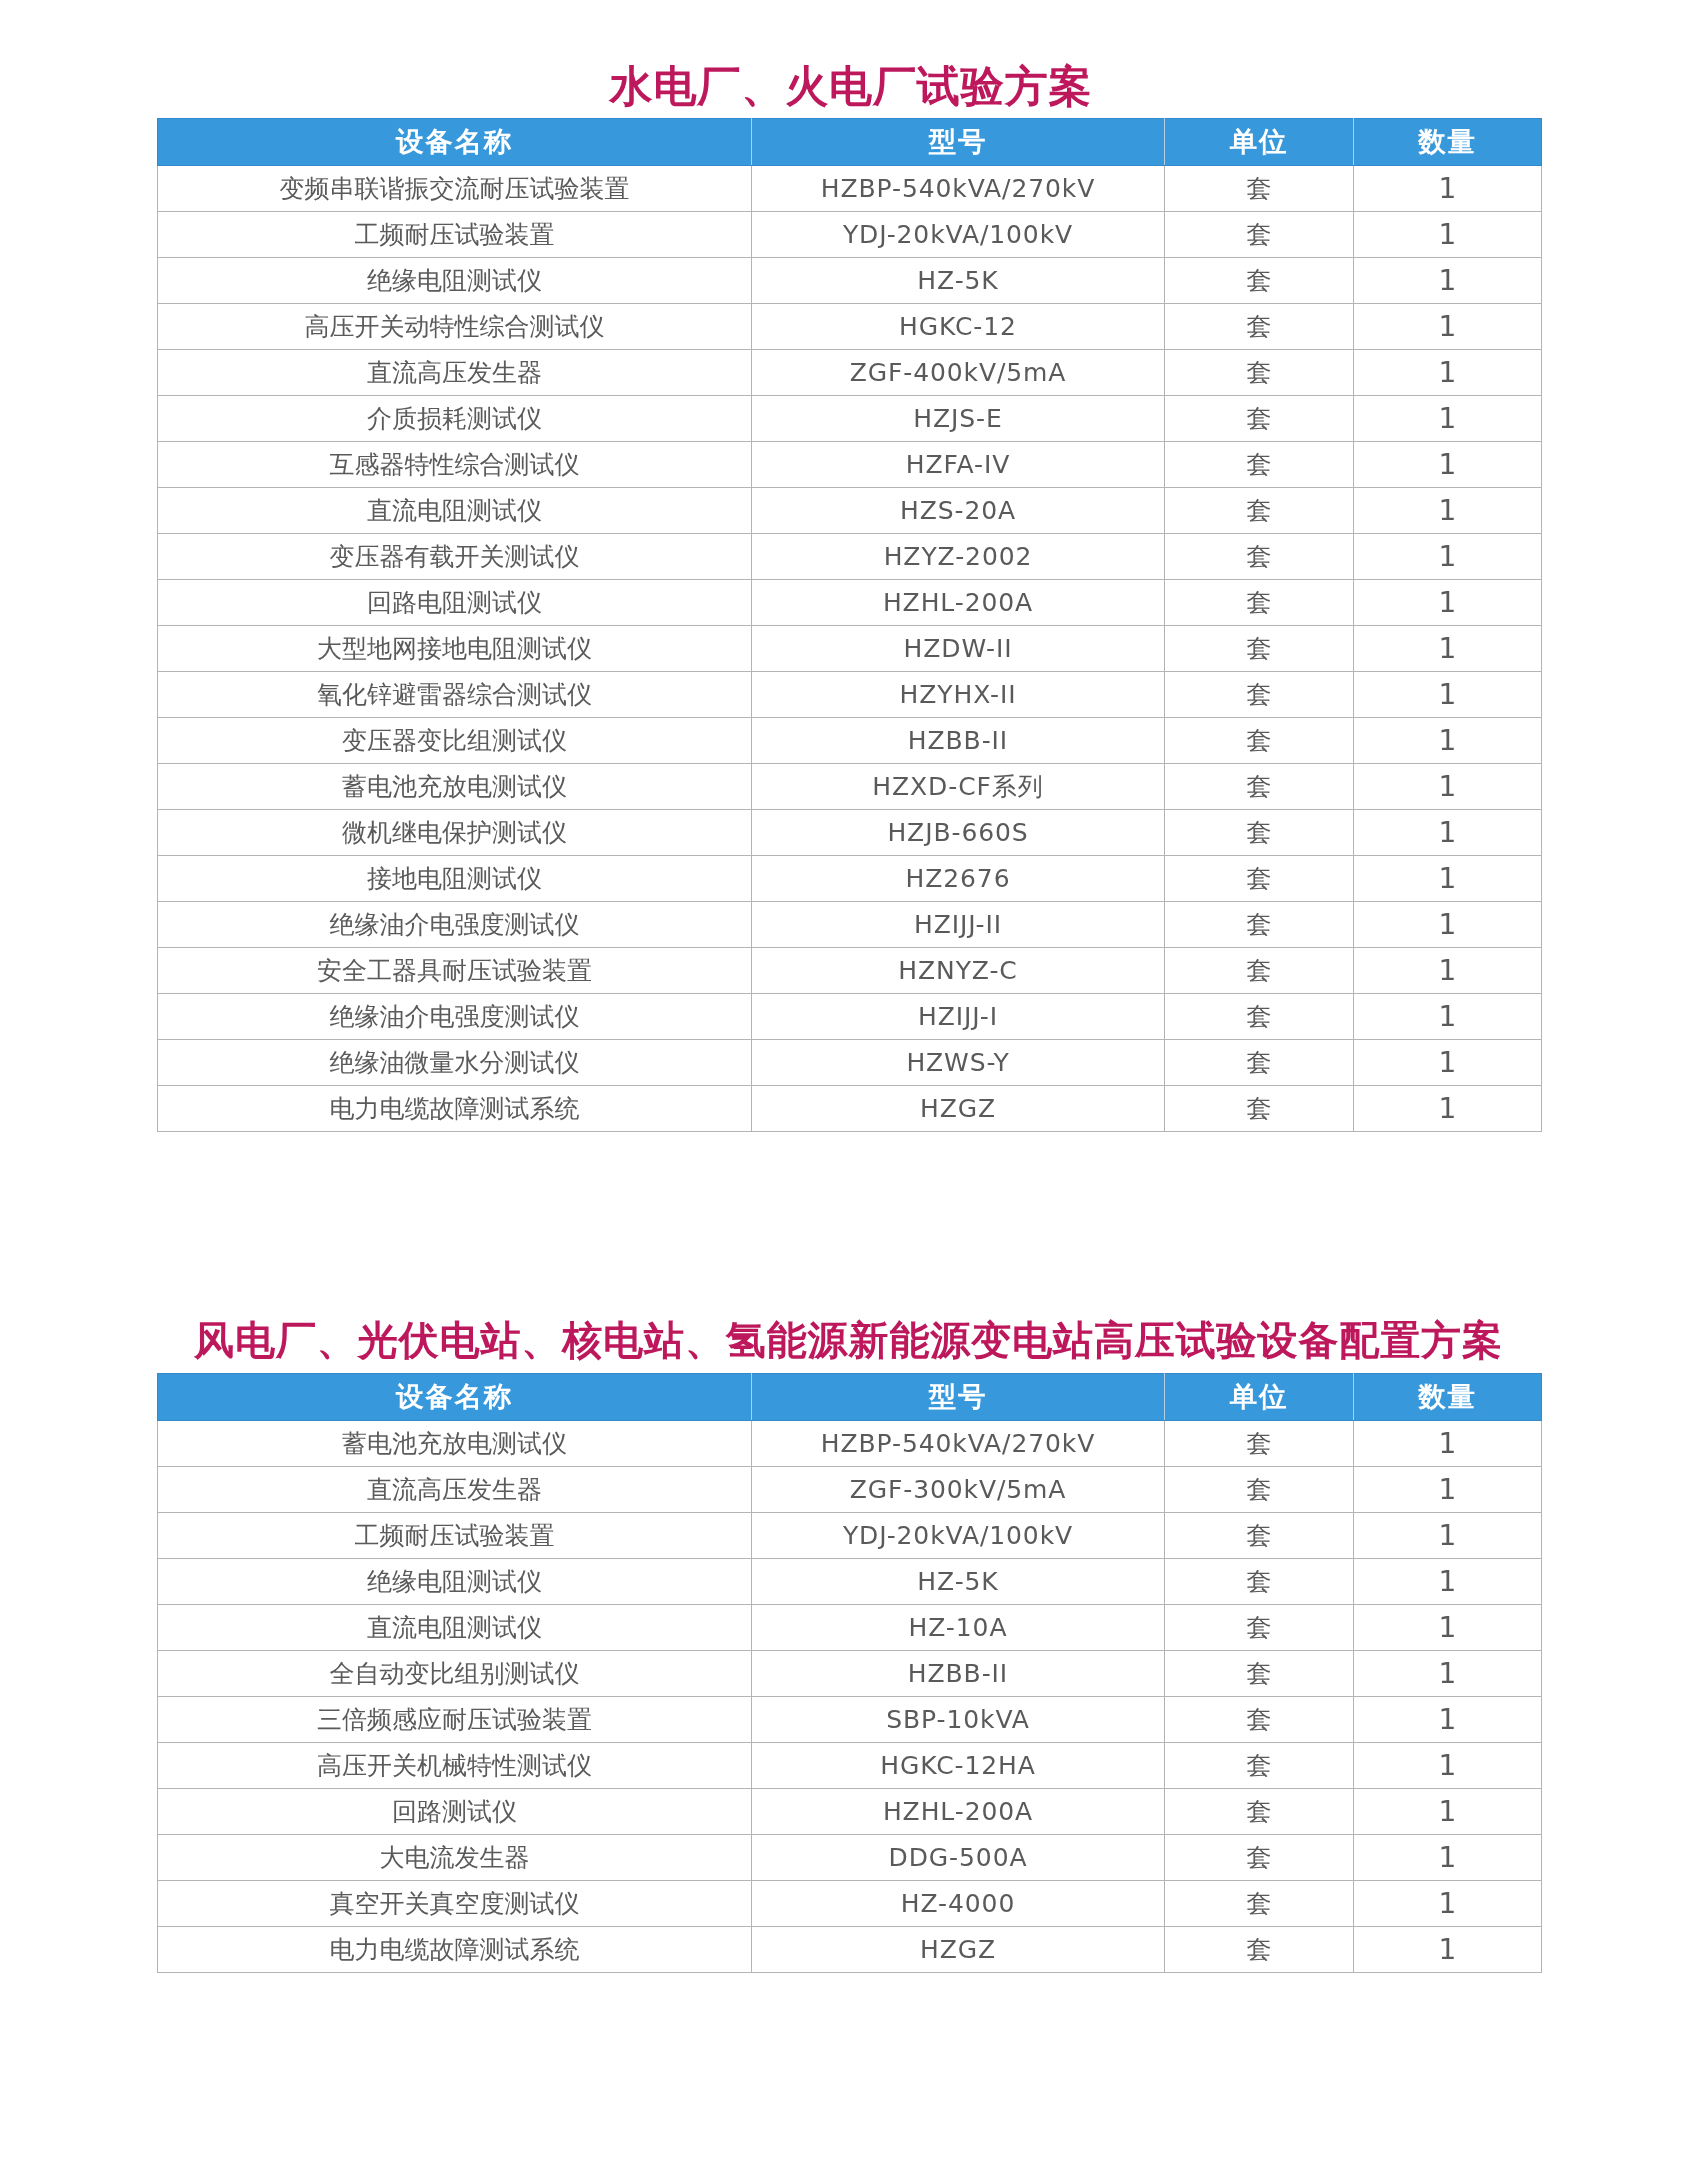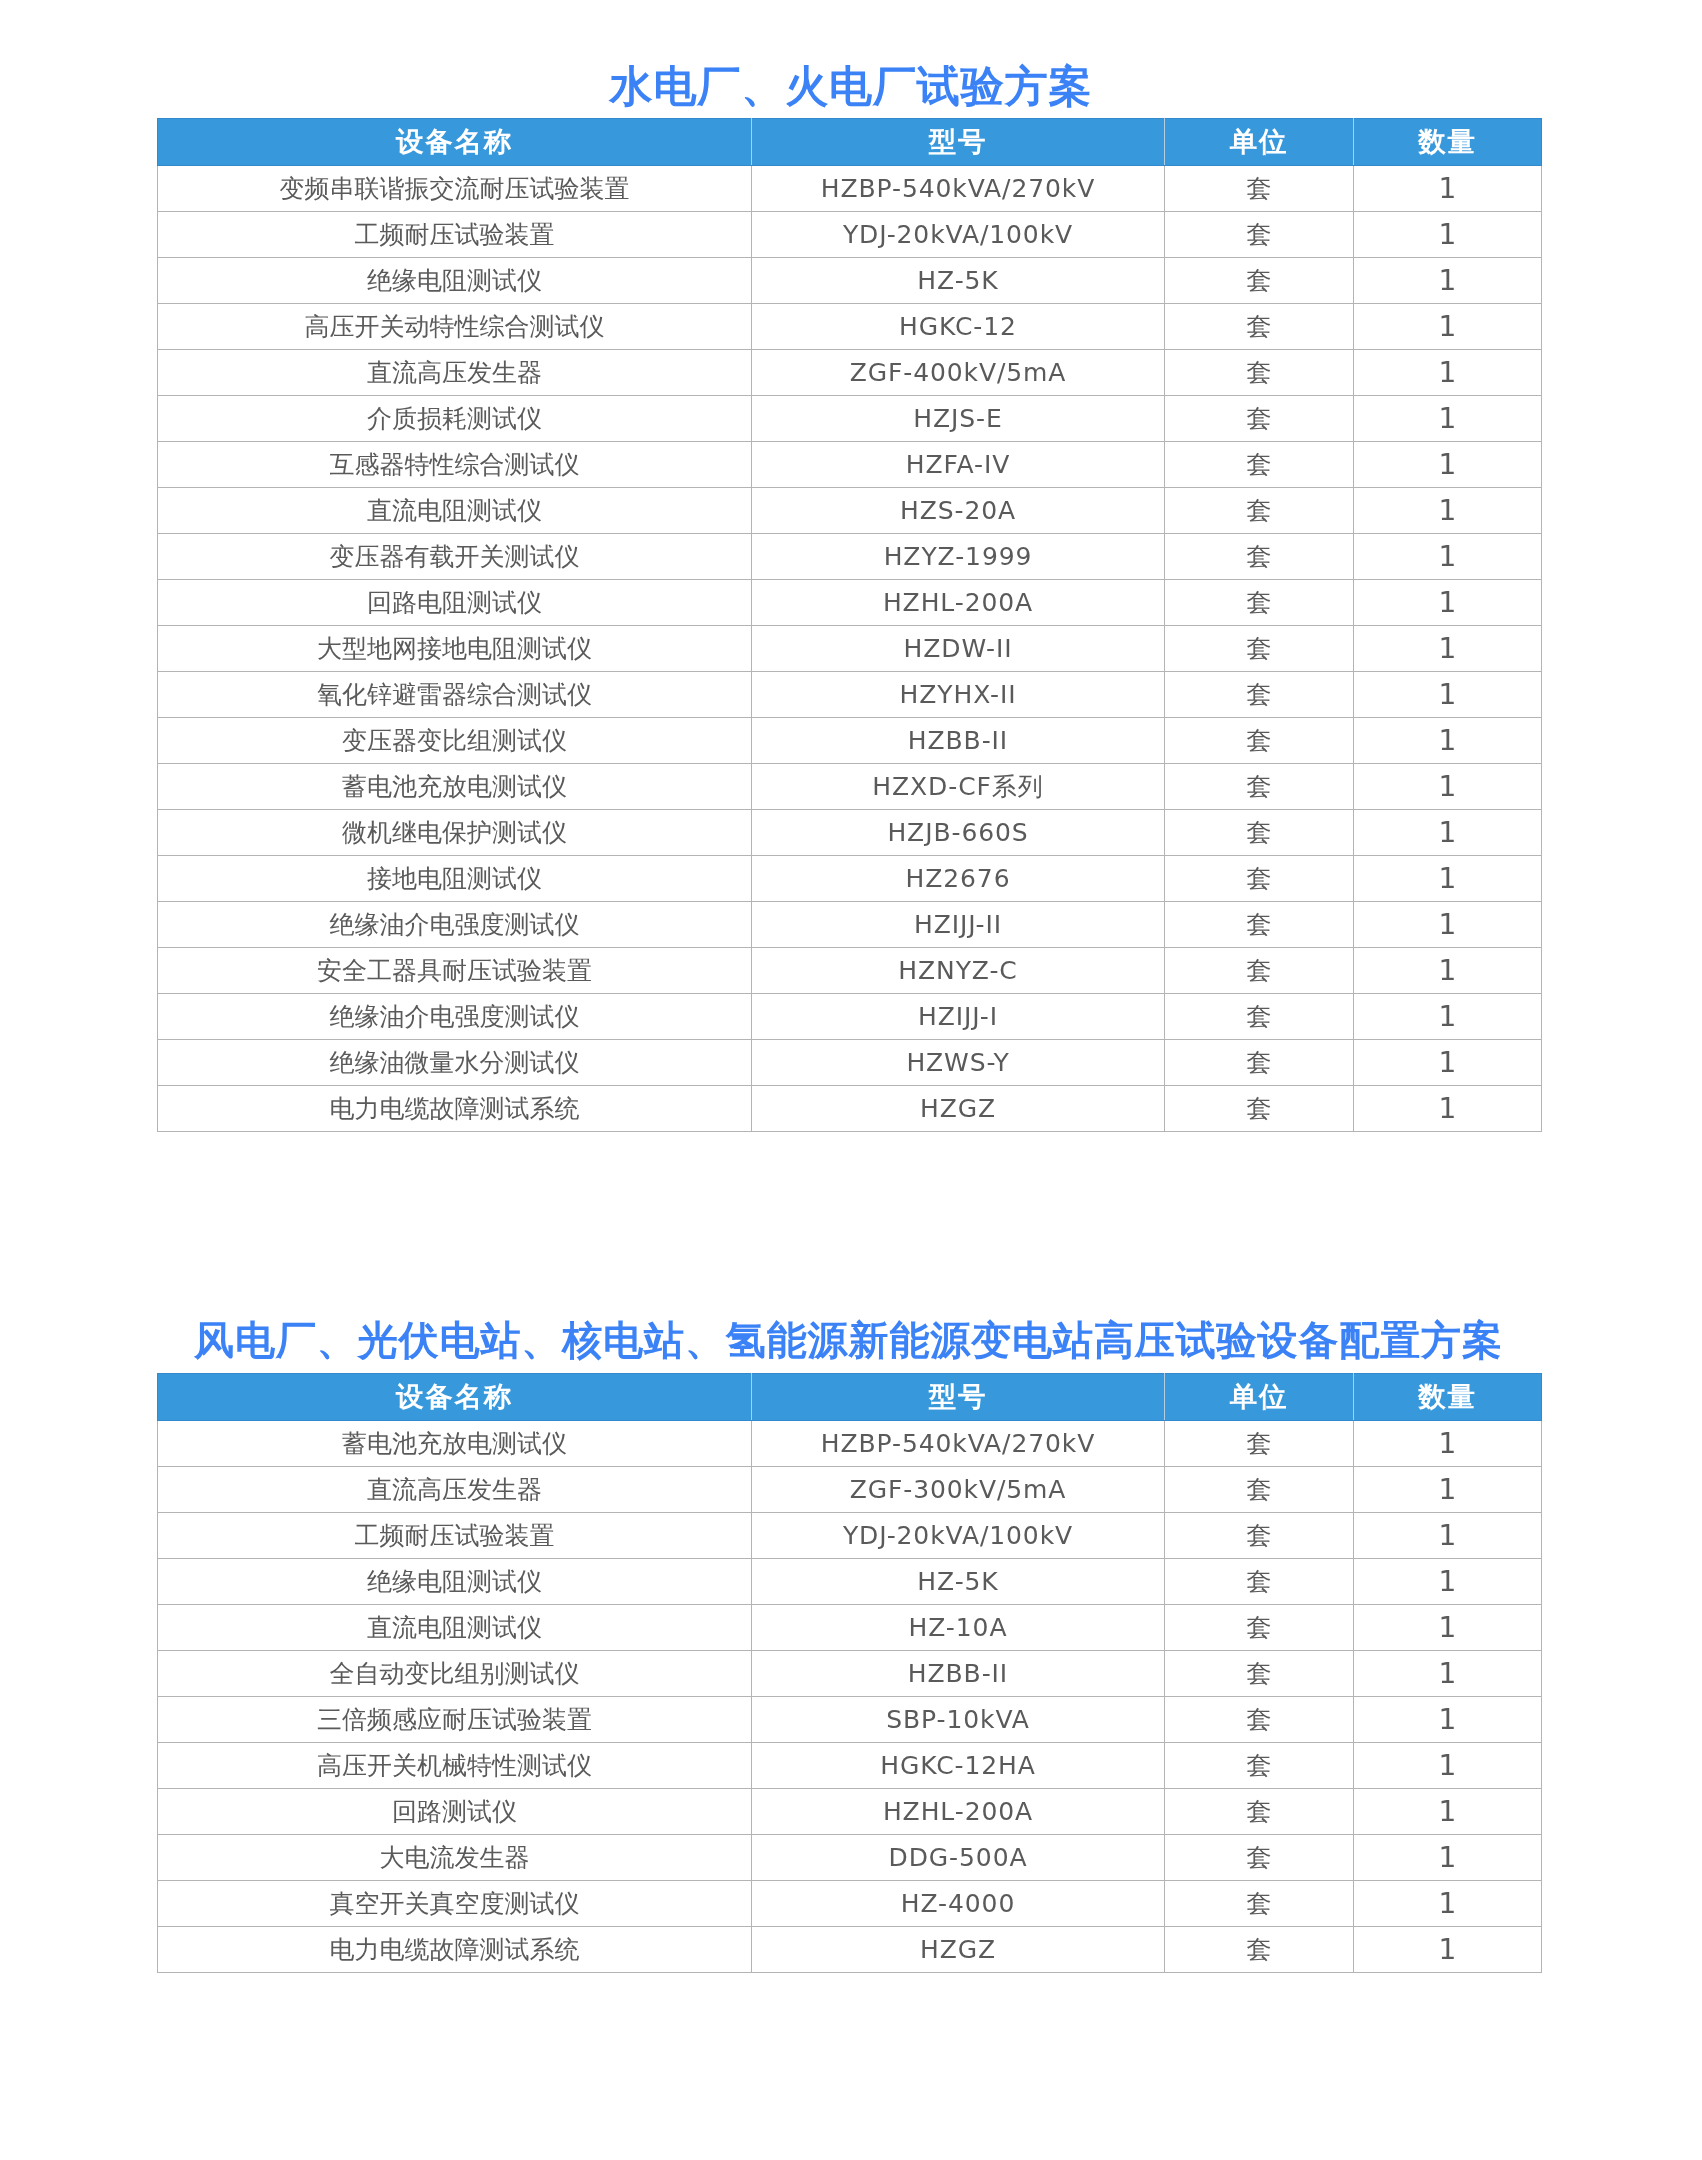--- a/index.html
+++ b/index.html
@@ -3,21 +3,21 @@
 <meta charset="utf-8">
 <style>
   html, body { margin: 0; padding: 0; background: #ffffff; }
   body {
     width: 1702px; height: 2161px; position: relative; overflow: hidden;
     font-family: "DejaVu Sans", "Liberation Sans", sans-serif;
     color: #555555;
   }
   .section-title {
     position: absolute; left: 0; width: 1702px; text-align: center;
-    font-weight: bold; color: #3b82f6; letter-spacing: 0.9px;
+    font-weight: bold; color: #be185d; letter-spacing: 0.9px;
     white-space: nowrap;
   }
   #title1 { top: 26.6px; font-size: 43px; line-height: 62px; }
   #title2 { top: 1282px; font-size: 40px; line-height: 62px; left: 157px; width: 1383px; }
   table.spec {
     position: absolute; left: 157px; width: 1384px;
     border-collapse: collapse; table-layout: fixed; padding-left: 45px;
   }
   #table1 { top: 118px; }
   #table2 { top: 1373px; }
@@ -105,21 +105,21 @@
         <td class="qty">1</td>
       </tr>
       <tr>
         <td class="name">直流电阻测试仪</td>
         <td class="model">HZS-20A</td>
         <td class="unit">套</td>
         <td class="qty">1</td>
       </tr>
       <tr>
         <td class="name">变压器有载开关测试仪</td>
-        <td class="model">HZYZ-1999</td>
+        <td class="model">HZYZ-2002</td>
         <td class="unit">套</td>
         <td class="qty">1</td>
       </tr>
       <tr>
         <td class="name">回路电阻测试仪</td>
         <td class="model">HZHL-200A</td>
         <td class="unit">套</td>
         <td class="qty">1</td>
       </tr>
       <tr>

